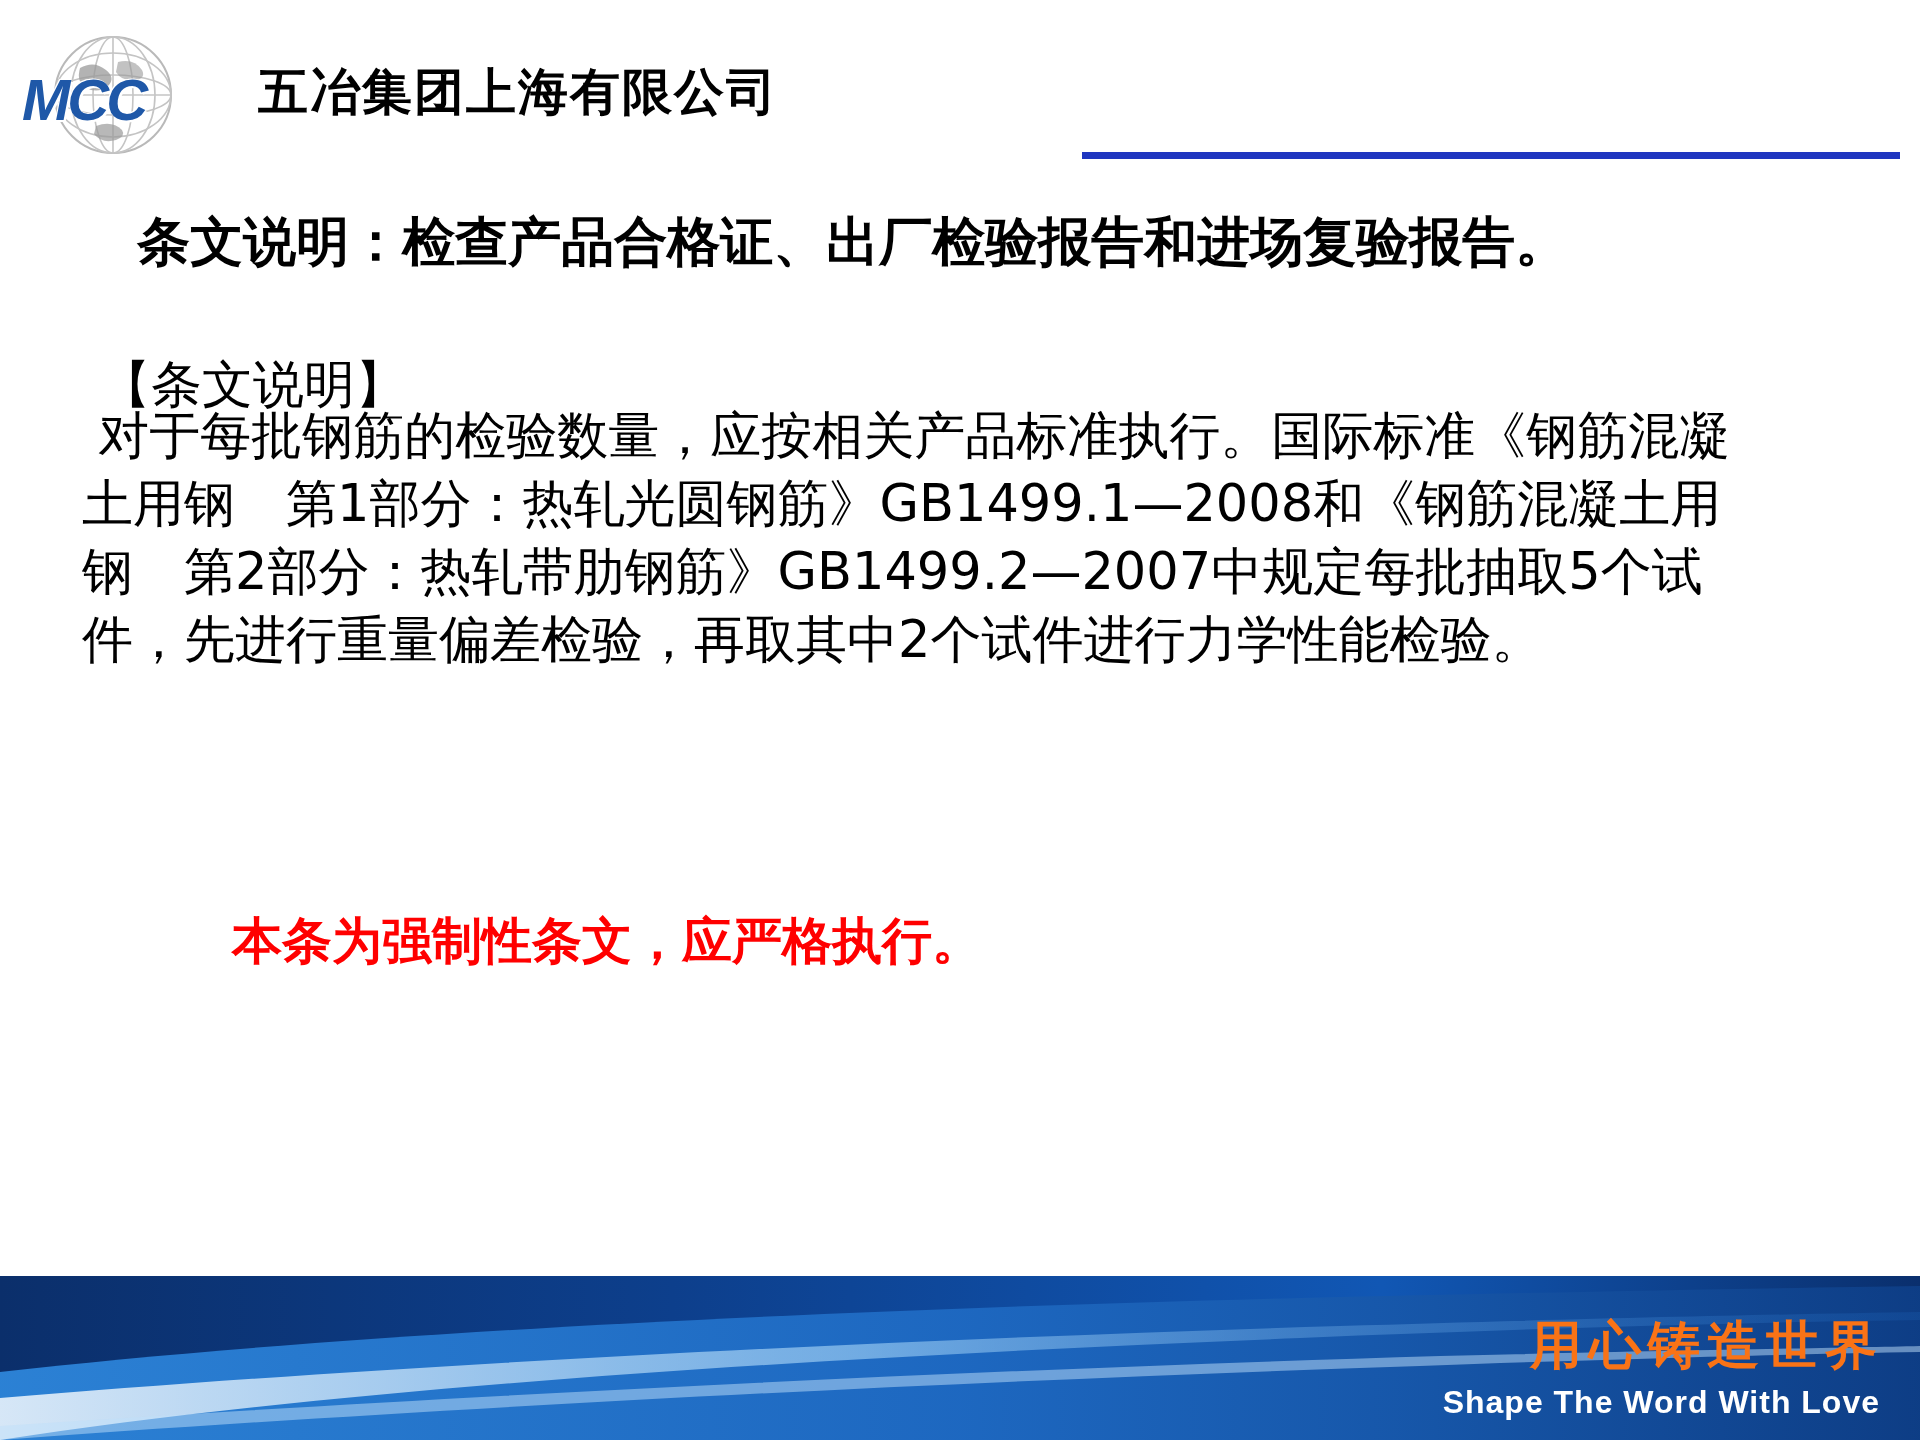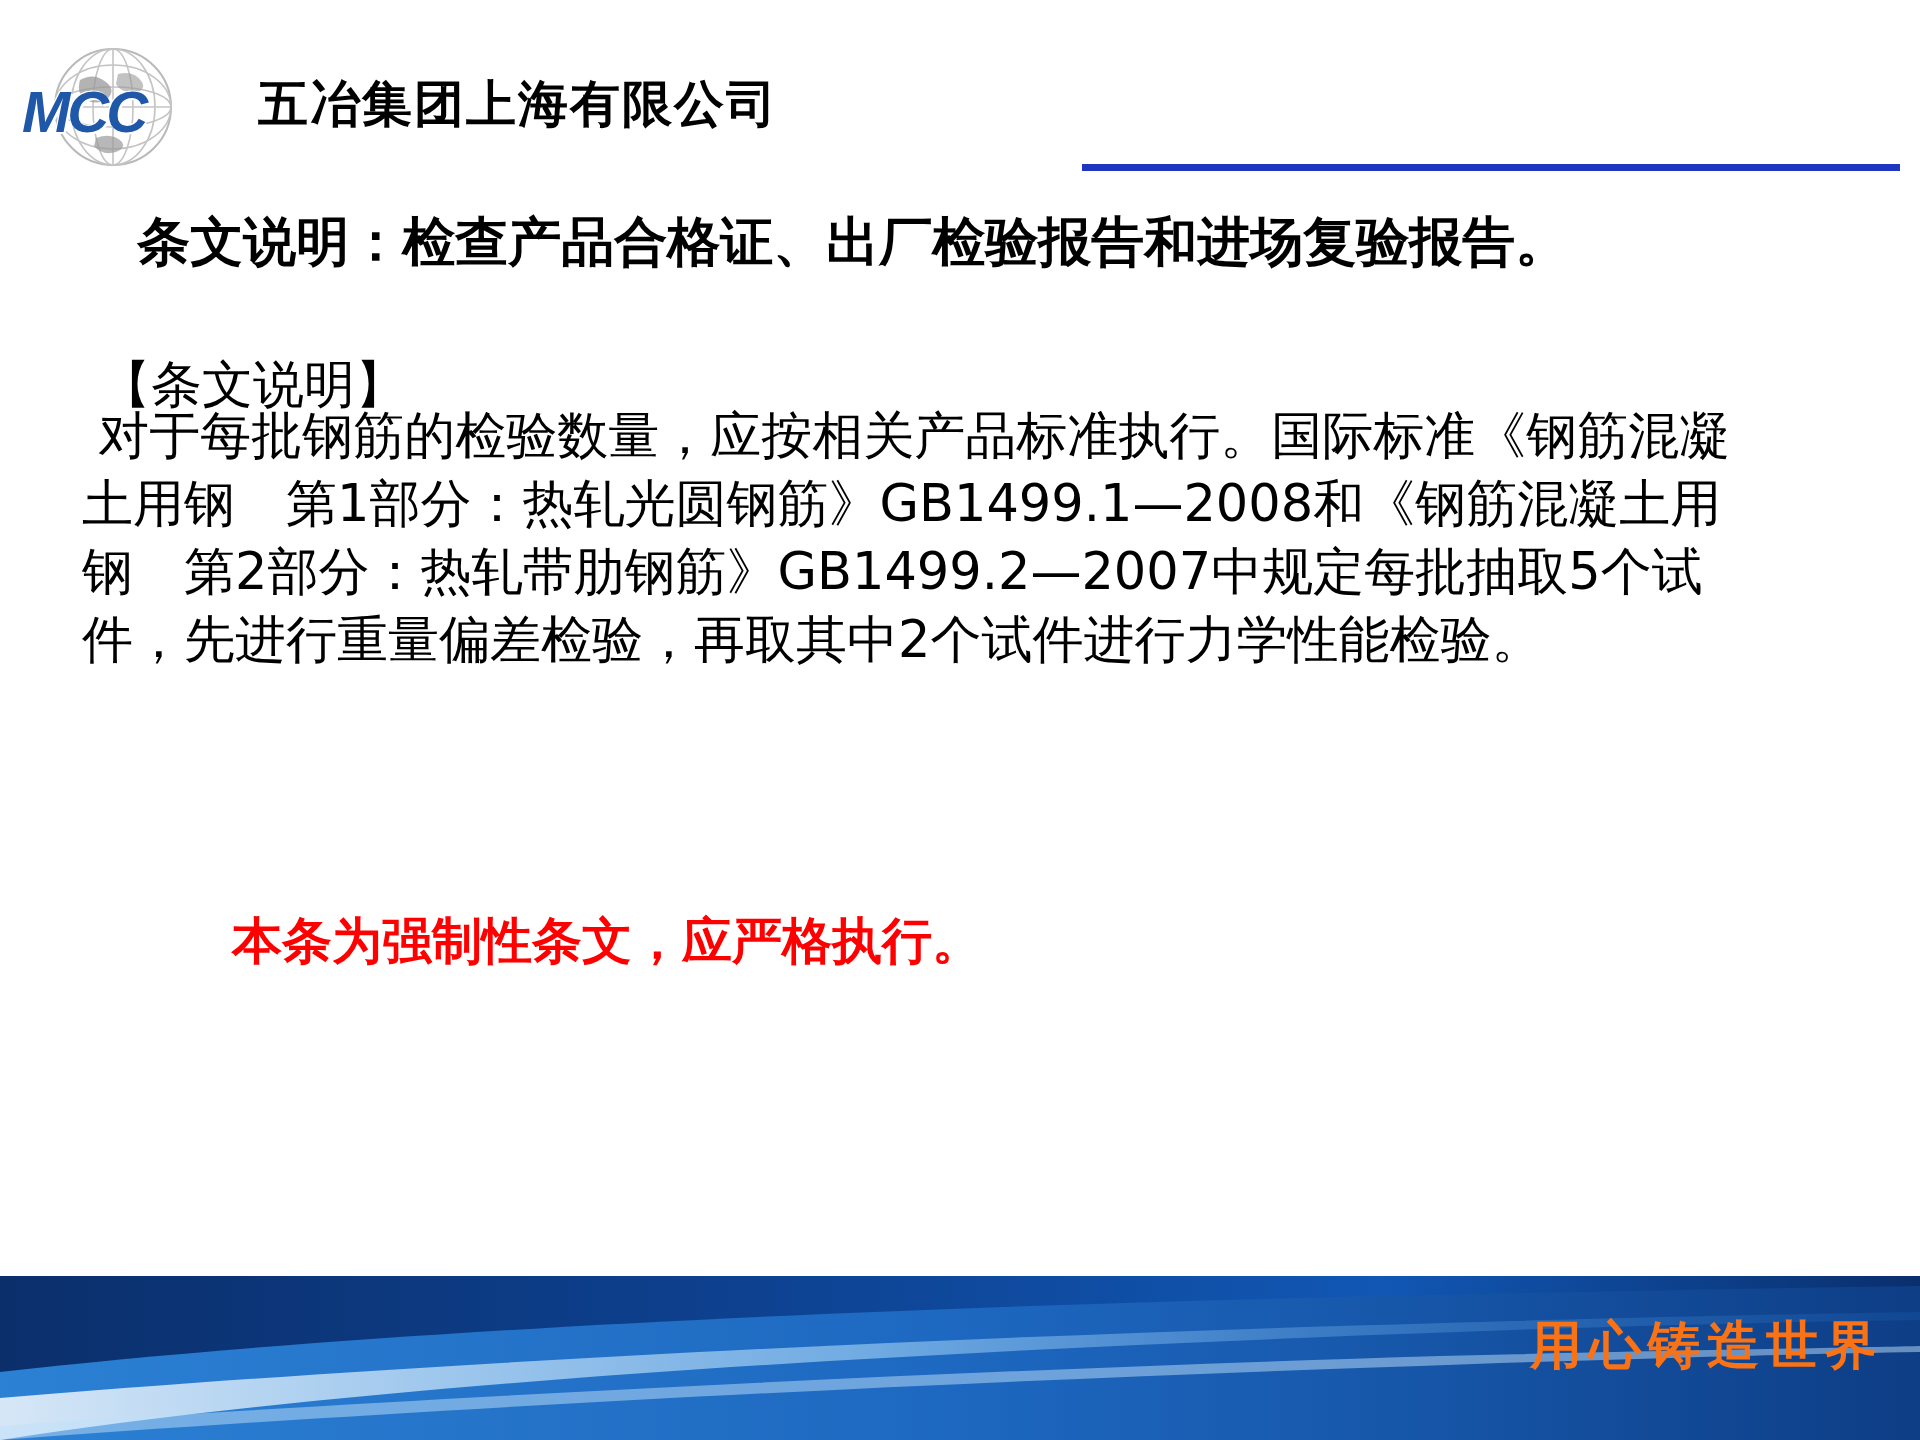--- a/index.html
+++ b/index.html
@@ -16,21 +16,21 @@
     position: relative;
     width: 1920px;
     height: 1440px;
     background: #ffffff;
   }
 
   
   .header {
     position: absolute;
     left: 0;
-    top: 16px;
+    top: 4px;
     width: 1600px;
     height: 175px;
   }
 
   .logo-wrap {
     position: absolute;
     left: 22px;
     top: 22px;
     width: 235px;
     height: 135px;
@@ -239,15 +239,16 @@
           <stop offset="0.45" stop-color="#9fd0f5" stop-opacity="0.75"></stop>
           <stop offset="1" stop-color="#1f6bc4" stop-opacity="0.25"></stop>
         </linearGradient>
       </defs>
       <rect x="0" y="0" width="1920" height="164" fill="url(#g1)"></rect>
       <path d="M0 164 L0 96 C320 60 760 36 1300 22 C1560 16 1780 12 1920 10 L1920 164 Z" fill="url(#g2)" opacity="0.9"></path>
       <path d="M0 164 L0 122 C360 92 820 66 1340 50 C1600 42 1800 38 1920 36 L1920 44 C1760 46 1540 52 1300 62 C800 82 340 112 0 164 Z" fill="url(#g3)" opacity="0.85"></path>
       <path d="M0 164 L0 150 C400 124 900 96 1440 80 C1680 74 1840 72 1920 70 L1920 76 C1800 78 1640 82 1420 90 C880 108 380 136 0 164 Z" fill="#bfe0fa" opacity="0.5"></path>
     </svg>
     <div class="slogan-cn">用心铸造世界</div>
+    <div class="slogan-en">Shape The Word With Love</div>
   </div>
 
 </div>
 
 </body></html>

